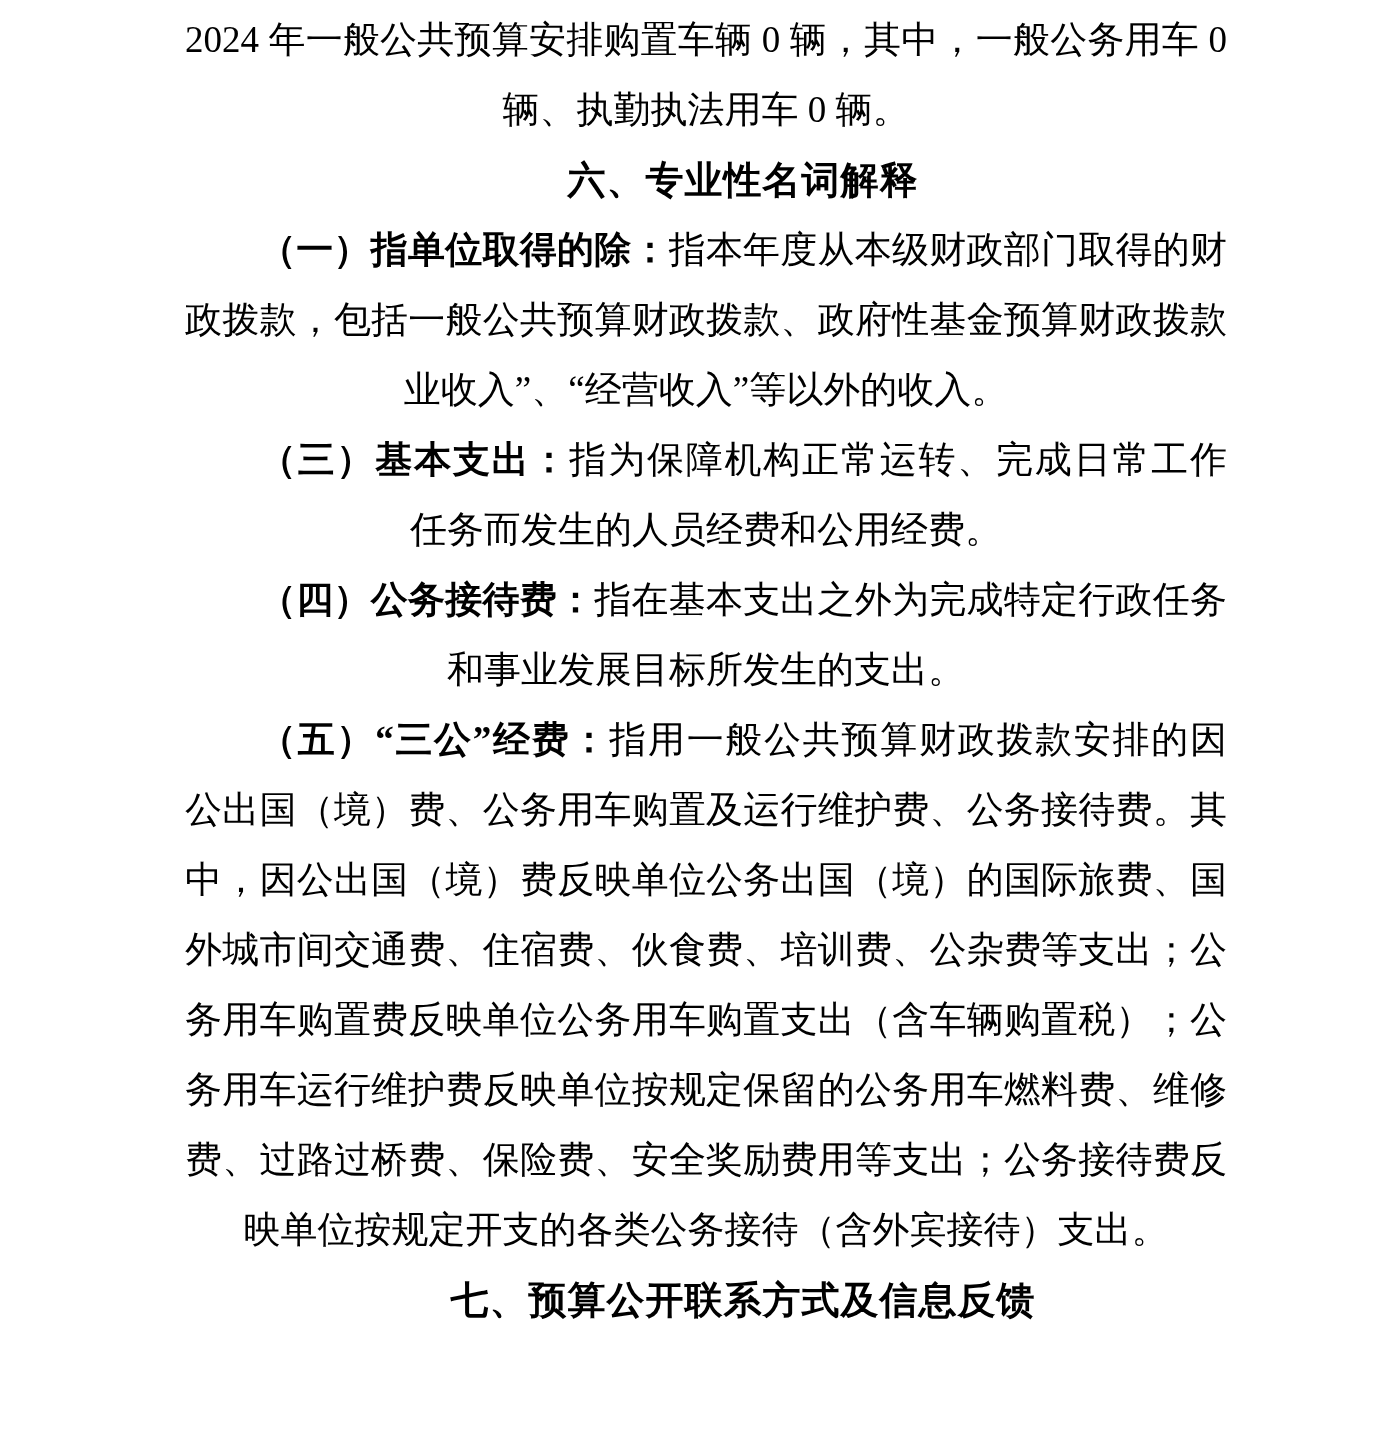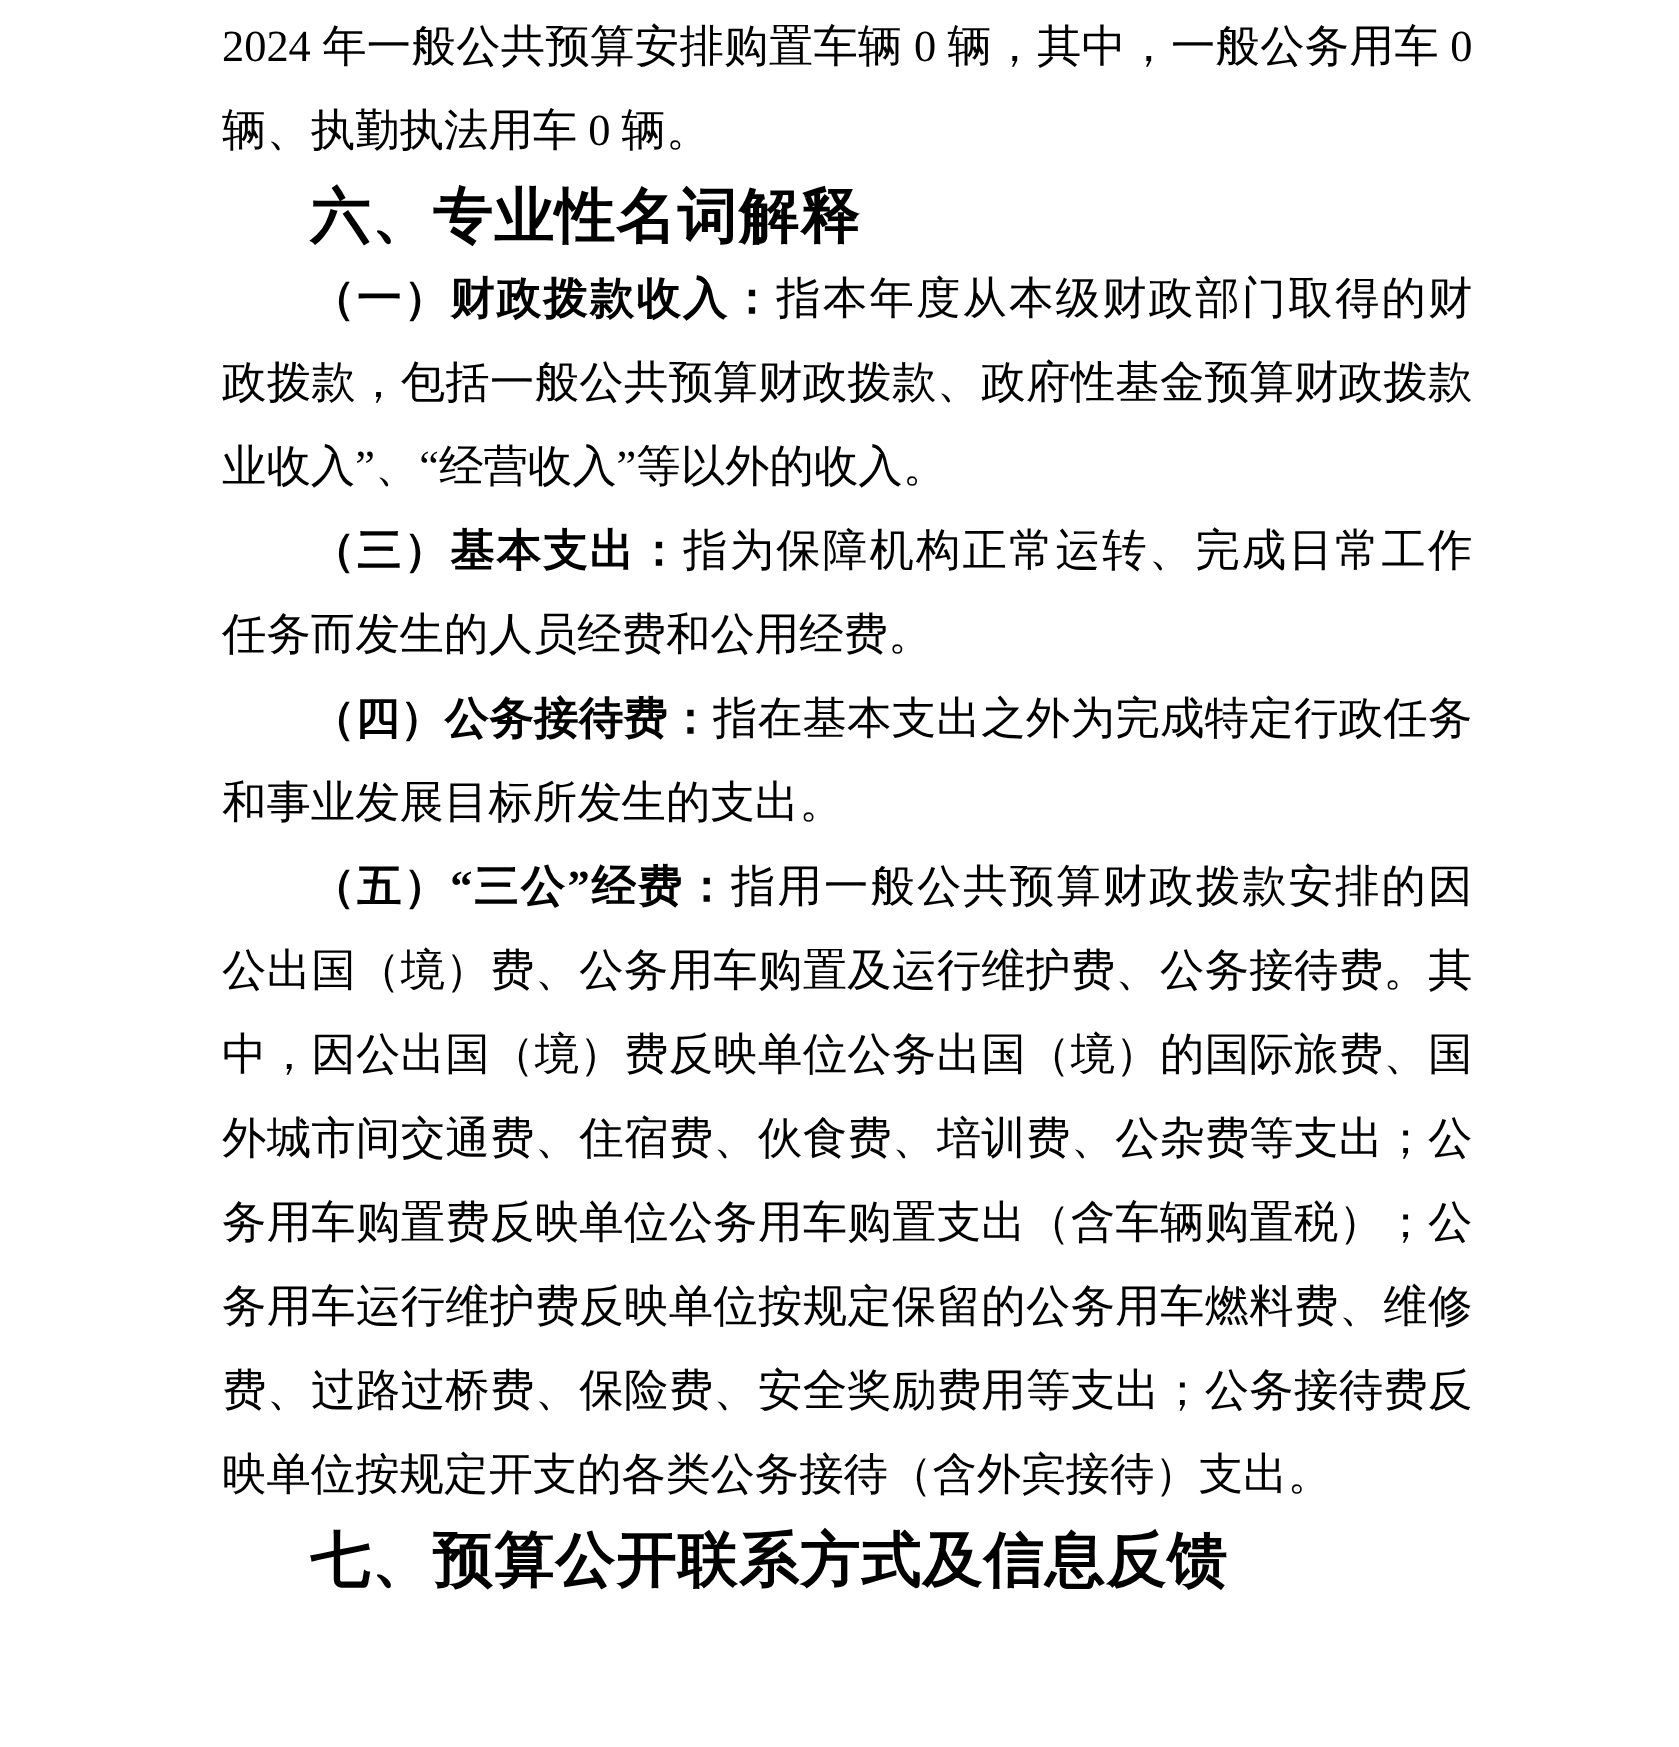--- a/index.html
+++ b/index.html
@@ -21,49 +21,50 @@
     top: -7px;
     width: 1042px;
   }
   .line {
     height: 70px;
     line-height: 70px;
     font-size: 37px;
     font-family: "Liberation Serif", "DejaVu Serif", serif;
     white-space: nowrap;
     overflow: visible;
+    text-align: center;
   }
   .line.fill {
     white-space: normal;
     text-align: justify;
     text-align-last: justify;
     text-justify: inter-character;
   }
   .line.indent {
     text-indent: 74px;
   }
   .line.heading {
     font-family: "Liberation Sans", "DejaVu Sans", sans-serif;
     font-weight: bold;
-    font-size: 50px;
+    font-size: 38px;
     letter-spacing: 1px;
   }
   .run-bold {
     font-weight: bold;
   }
 </style>
 </head>
 <body>
 
 <div class="page">
   <div class="textblock">
       <div class="line fill"><span>2024 年一般公共预算安排购置车辆 0 辆，其中，一般公务用车 0</span></div>
       <div class="line"><span>辆、执勤执法用车 0 辆。</span></div>
       <div class="line heading indent"><span>六、专业性名词解释</span></div>
-      <div class="line fill indent"><span class="run-bold">（一）财政拨款收入：</span><span>指本年度从本级财政部门取得的财</span></div>
+      <div class="line fill indent"><span class="run-bold">（一）指单位取得的除：</span><span>指本年度从本级财政部门取得的财</span></div>
       <div class="line fill"><span>政拨款，包括一般公共预算财政拨款、政府性基金预算财政拨款</span></div>
       <div class="line"><span>业收入”、“经营收入”等以外的收入。</span></div>
       <div class="line fill indent"><span class="run-bold">（三）基本支出：</span><span>指为保障机构正常运转、完成日常工作</span></div>
       <div class="line"><span>任务而发生的人员经费和公用经费。</span></div>
       <div class="line fill indent"><span class="run-bold">（四）公务接待费：</span><span>指在基本支出之外为完成特定行政任务</span></div>
       <div class="line"><span>和事业发展目标所发生的支出。</span></div>
       <div class="line fill indent"><span class="run-bold">（五）“三公”经费：</span><span>指用一般公共预算财政拨款安排的因</span></div>
       <div class="line fill"><span>公出国（境）费、公务用车购置及运行维护费、公务接待费。其</span></div>
       <div class="line fill"><span>中，因公出国（境）费反映单位公务出国（境）的国际旅费、国</span></div>
       <div class="line fill"><span>外城市间交通费、住宿费、伙食费、培训费、公杂费等支出；公</span></div>

